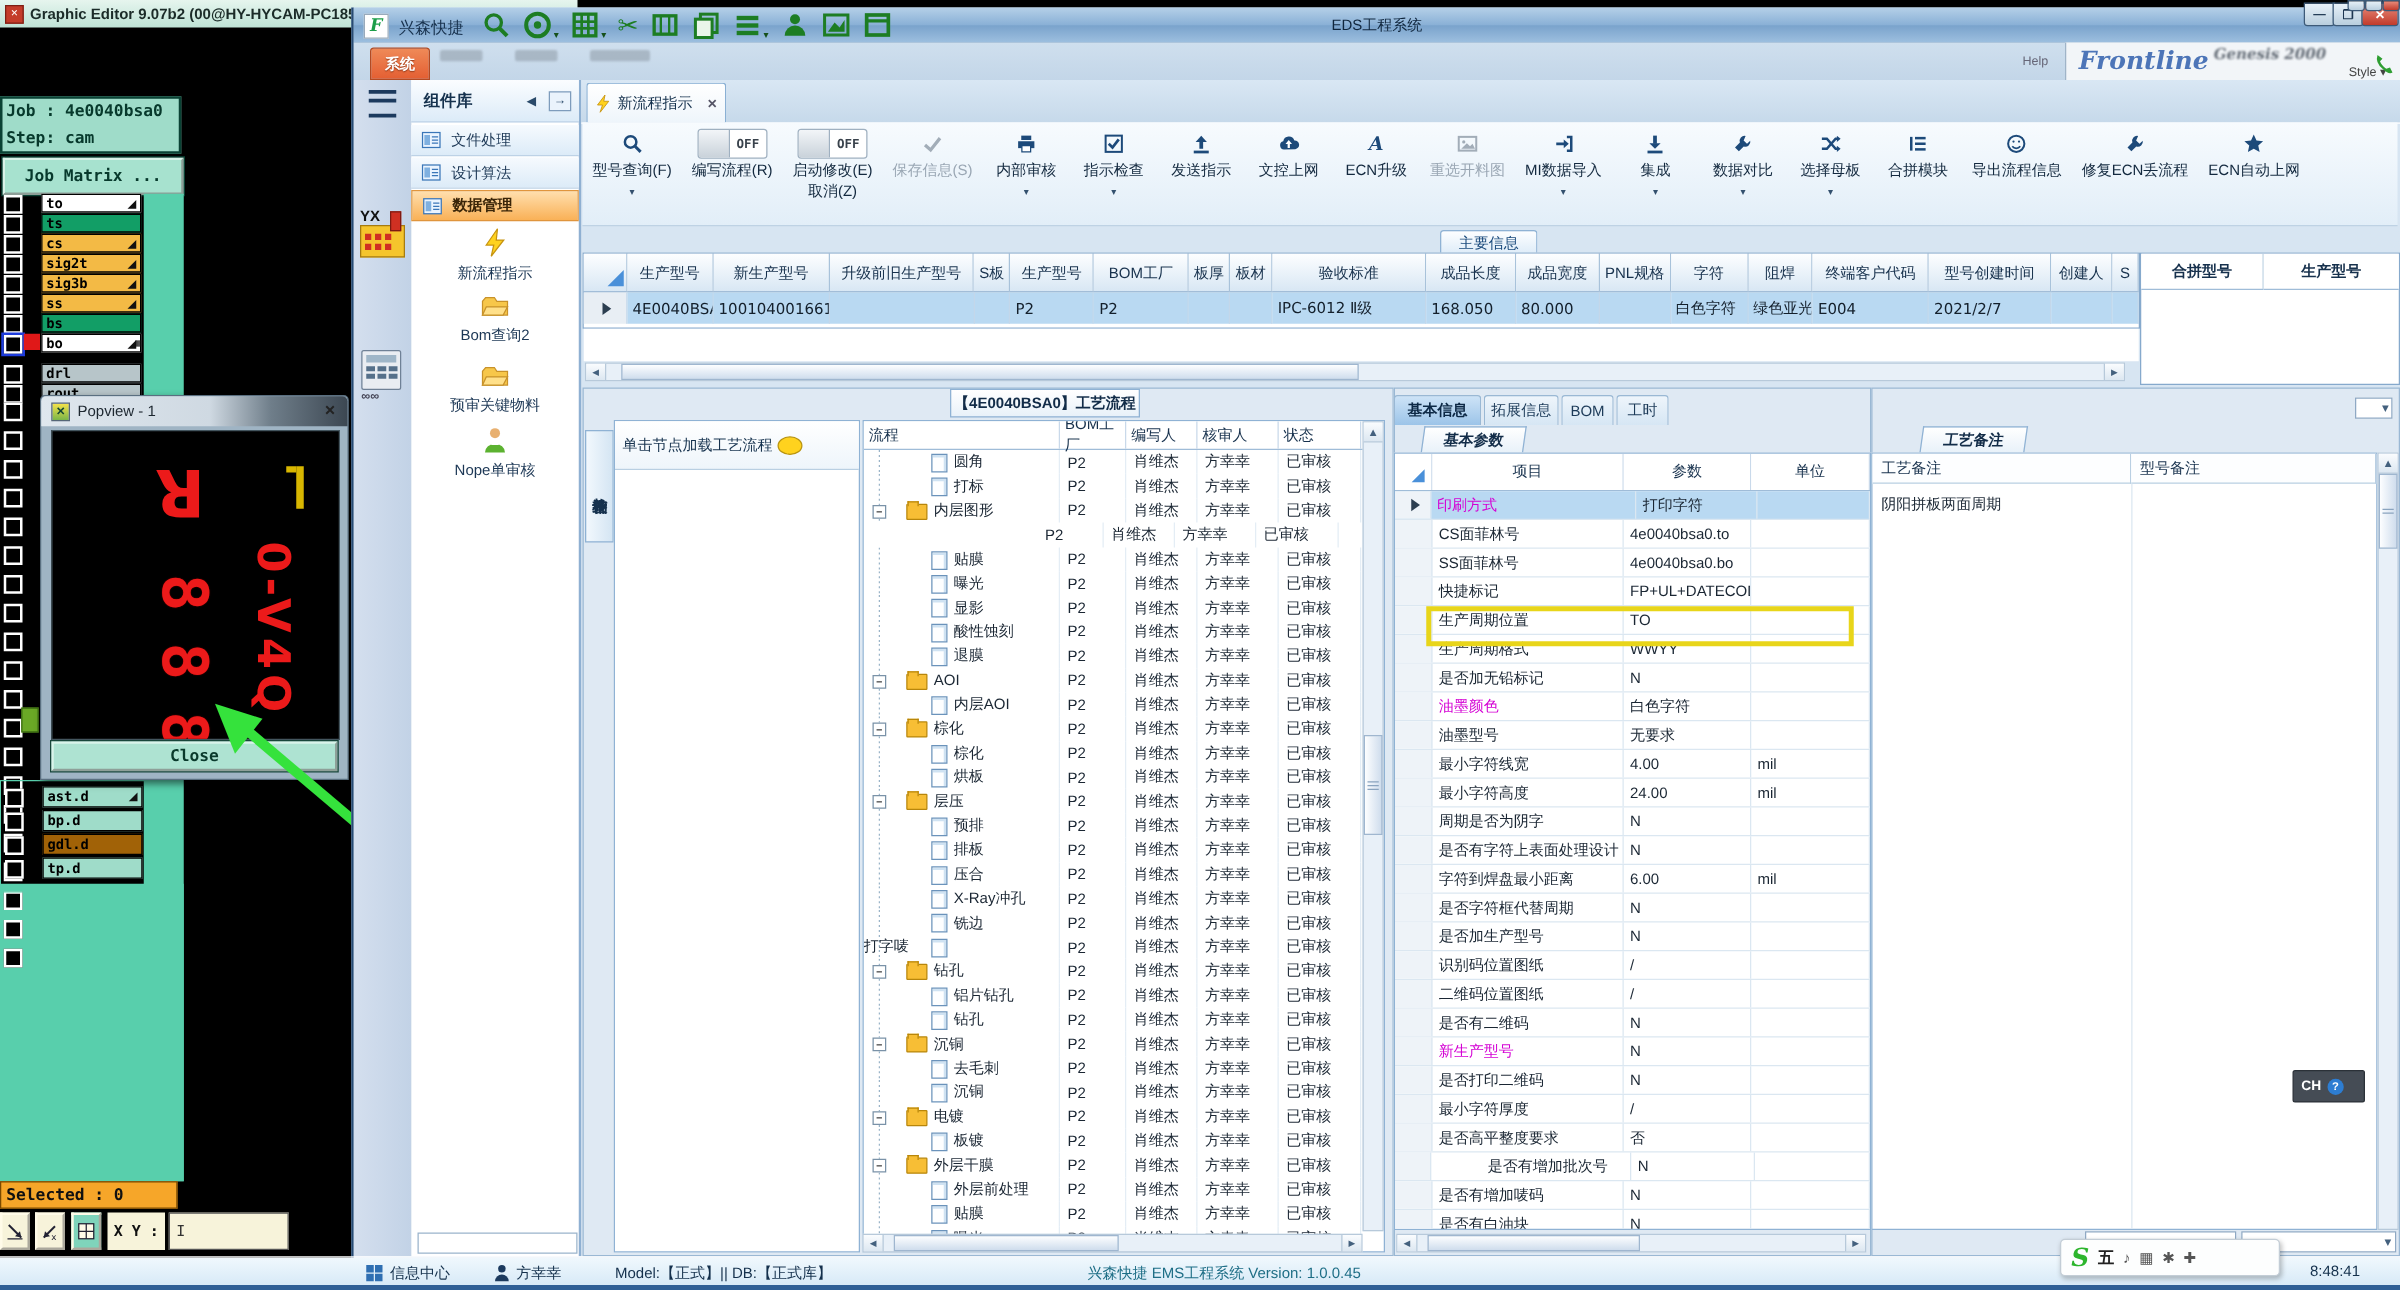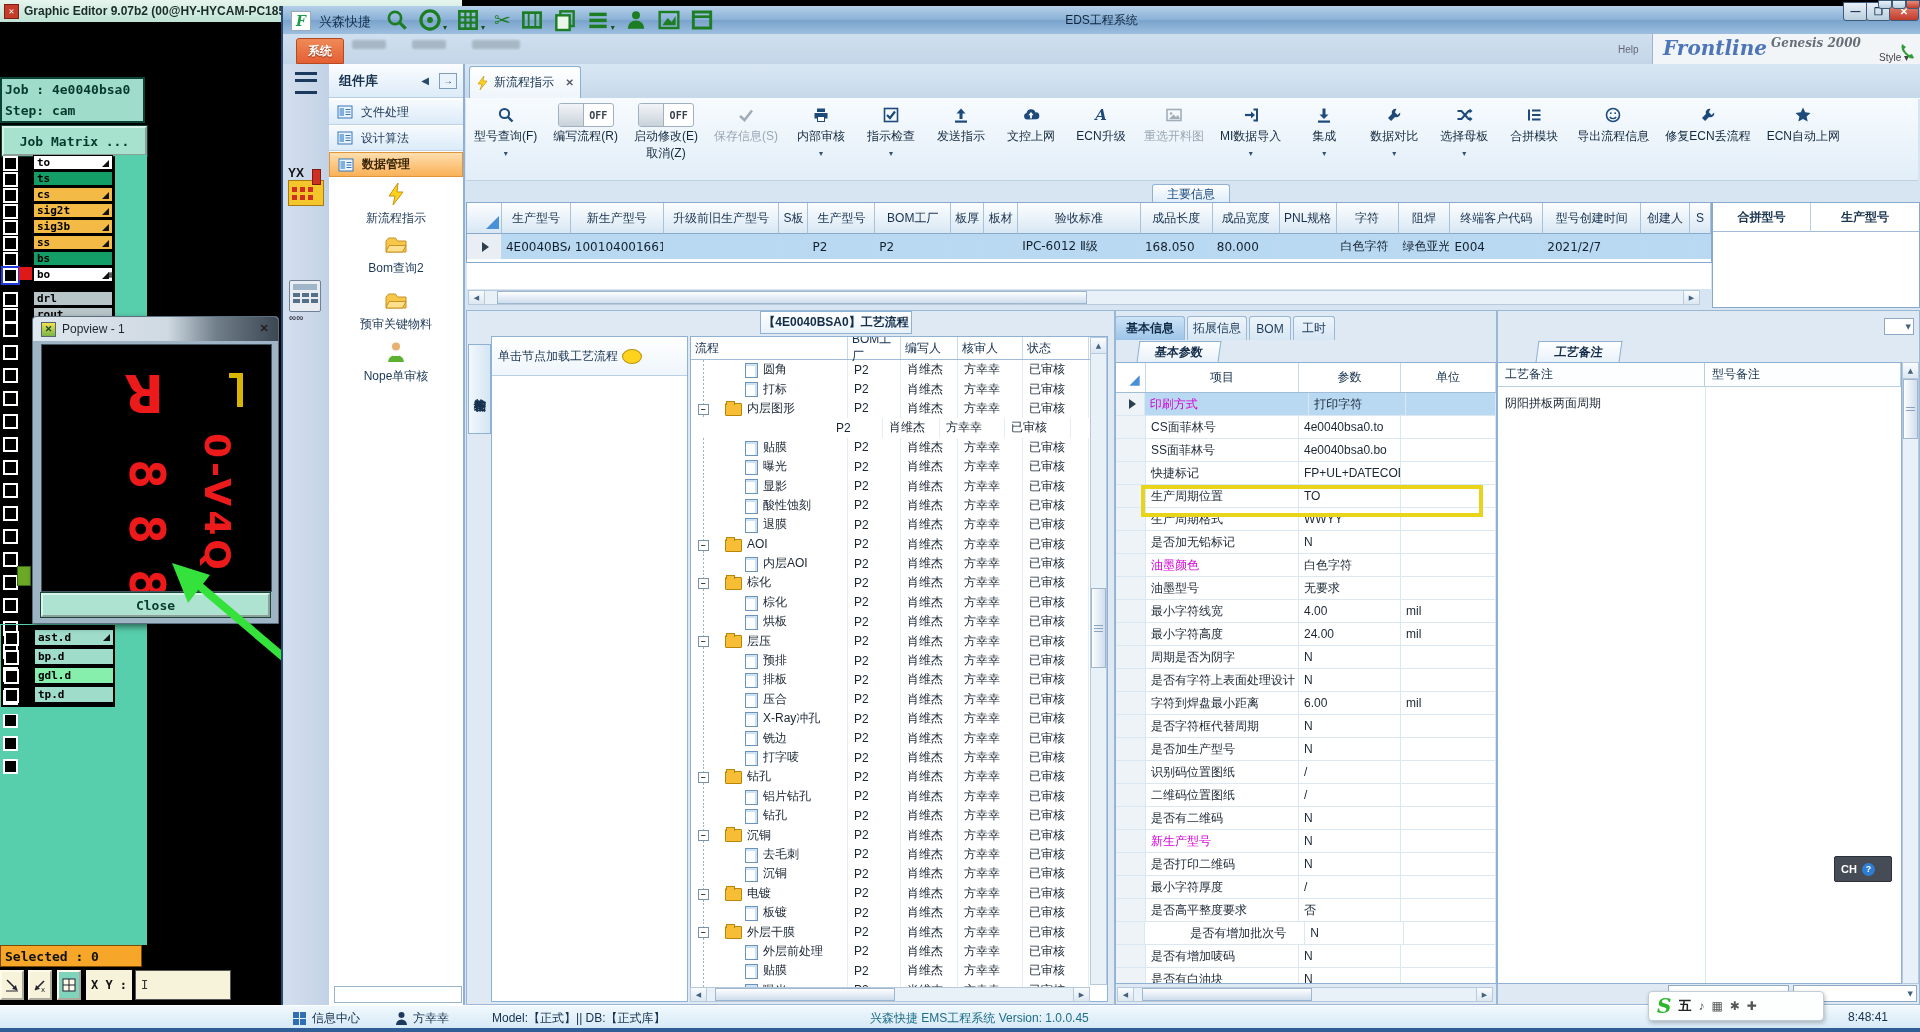--- a/index.html
+++ b/index.html
@@ -329,21 +329,21 @@
         <div class="ge-row" style="position: absolute; left: 0px; top: 4px; width: 120px;">
           <span class="ge-chk" style="top: 2px;"></span>
           <div class="ge-lname ge-file" style="background: rgb(159, 220, 201); height: 17px;">ast.d<span class="larw"></span></div>
         </div>
         <div class="ge-row" style="position: absolute; left: 0px; top: 23px; width: 120px;">
           <span class="ge-chk" style="top: 2px;"></span>
           <div class="ge-lname ge-file" style="background: rgb(159, 220, 201); height: 17px;">bp.d</div>
         </div>
         <div class="ge-row" style="position: absolute; left: 0px; top: 42px; width: 120px;">
           <span class="ge-chk" style="top: 2px;"></span>
-          <div class="ge-lname ge-file" style="background: #86efac; height: 17px;">gdl.d</div>
+          <div class="ge-lname ge-file" style="background: #a16207; height: 17px;">gdl.d</div>
         </div>
         <div class="ge-row" style="position: absolute; left: 0px; top: 61px; width: 120px;">
           <span class="ge-chk" style="top: 2px;"></span>
           <div class="ge-lname ge-file" style="background: rgb(159, 220, 201); height: 17px;">tp.d</div>
         </div>
       </div>
     <div class="ge-selected">Selected : 0</div>
     <div class="ge-btn" style="left:0;">
       <svg width="16" height="16">
           <line x1="3" y1="3" x2="13" y2="13" stroke="#223" stroke-width="1.6"></line>
@@ -1039,21 +1039,21 @@
           <span style="margin-left: 72px;">铣边</span>
         </div>
         <div class="tr-cell" style="width: 53px;">P2</div>
         <div class="tr-cell" style="width: 57px;">肖维杰</div>
         <div class="tr-cell" style="width: 65px;">方幸幸</div>
         <div class="tr-cell" style="width: 66px;">已审核</div>
       </div>
       <div class="tr-row">
         <div class="tr-cell tr-name" style="width: 157px;">
           <span class="page"></span>
-          <span style="margin-left: 72px;">打字唛</span>
+          <span style="">打字唛</span>
         </div>
         <div class="tr-cell" style="width: 53px;">P2</div>
         <div class="tr-cell" style="width: 57px;">肖维杰</div>
         <div class="tr-cell" style="width: 65px;">方幸幸</div>
         <div class="tr-cell" style="width: 66px;">已审核</div>
       </div>
       <div class="tr-row">
         <div class="tr-cell tr-name" style="width: 157px;">
           <span class="minusbox">−</span>
           <span class="fold"></span>

